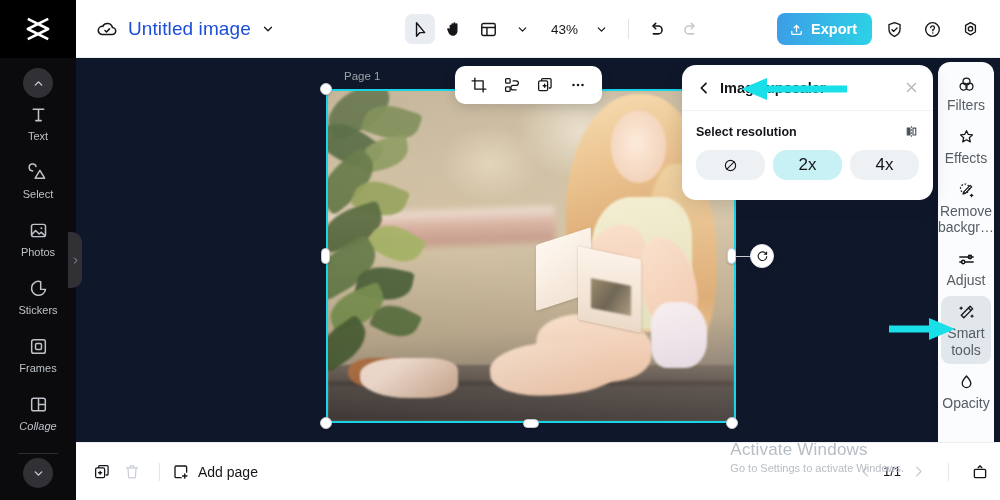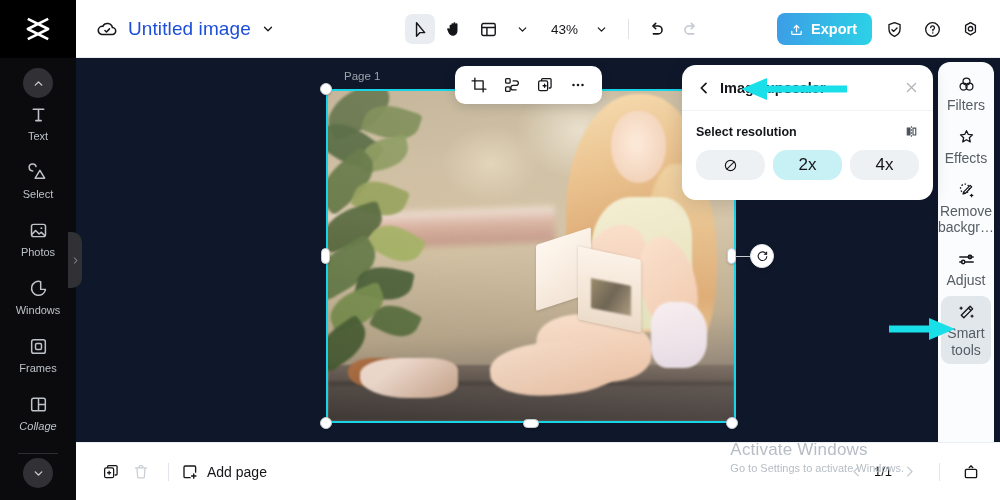--- a/index.html
+++ b/index.html
@@ -292,21 +292,21 @@
   
   .hscroll {
     position: absolute; left: 340px; top: 448px; width: 400px; height: 6px;
     background: #c9ced3; border-radius: 3px; z-index: 5; cursor: pointer;
   }
 
   
   .bottombar {
     position: absolute; left: 76px; bottom: 0; width: 924px; height: 58px;
     background: #fff; border-top: 1px solid #eceff2;
-    display: flex; align-items: center; padding: 0 20px; z-index: 22;
+    display: flex; align-items: center; padding: 0 11px; z-index: 22;
   }
   .bb-btn {
     width: 30px; height: 30px; border: none; background: transparent;
     display: flex; align-items: center; justify-content: center; cursor: pointer; color: #15161a;
   }
   .bb-btn svg { width: 18px; height: 18px; }
   .bb-sep { width: 1px; height: 18px; background: #e2e6ea; margin: 0 12px; }
   .addpage {
     display: flex; align-items: center; gap: 8px; cursor: pointer;
     font-size: 14px; color: #15161a; background: none; border: none;
@@ -453,21 +453,21 @@
         <circle cx="15.3" cy="9.3" r="1.1" fill="currentColor" stroke="none"></circle>
         <path d="M4.4 16.4l4.3-4.3 4 4 2.3-2.2 4.6 4.3" stroke-linejoin="round"></path>
       </svg>
       <span class="rail-label">Photos</span>
     </div>
 
     <div class="rail-item" style="margin-top:20px;">
       <svg viewBox="0 0 24 24" fill="none" stroke="currentColor" stroke-width="1.7">
         <path d="M14.5 4.2A8 8 0 1 0 20 13h-5.5z" stroke-linejoin="round"></path>
       </svg>
-      <span class="rail-label">Windows</span>
+      <span class="rail-label">Stickers</span>
     </div>
 
     <div class="rail-item" style="margin-top:20px;">
       <svg viewBox="0 0 24 24" fill="none" stroke="currentColor" stroke-width="1.7">
         <rect x="4.2" y="4.2" width="15.6" height="15.6" rx="2.4"></rect>
         <rect x="8.6" y="8.6" width="6.8" height="6.8" rx="1.4"></rect>
       </svg>
       <span class="rail-label">Frames</span>
     </div>
 
@@ -659,20 +659,26 @@
       <span class="rp-label">Adjust</span>
     </div>
     <div class="rp-item active">
       <svg viewBox="0 0 24 24" fill="none" stroke="currentColor" stroke-width="1.7">
         <path d="M16.6 4.2l3.2 3.2L8.6 18.6l-3.2-3.2z" stroke-linejoin="round"></path>
         <path d="M14.4 6.4l3.2 3.2"></path>
         <path d="M5.2 5.2v2.6M3.9 6.5h2.6M19 15.4v2.4M17.8 16.6h2.4" stroke-linecap="round"></path>
       </svg>
       <span class="rp-label">Smart tools</span>
     </div>
+    <div class="rp-item">
+      <svg viewBox="0 0 24 24" fill="none" stroke="currentColor" stroke-width="1.7">
+        <path d="M12 3.8c3.2 3.6 5.4 6.4 5.4 9.2a5.4 5.4 0 1 1-10.8 0c0-2.8 2.2-5.6 5.4-9.2z" stroke-linejoin="round"></path>
+      </svg>
+      <span class="rp-label">Opacity</span>
+    </div>
   </div>
 
   <div class="hscroll"></div>
 
   <div class="watermark">
     <div class="wm1">Activate Windows</div>
     <div class="wm2">Go to Settings to activate Windows.</div>
   </div>
 
   <div class="bottombar">

